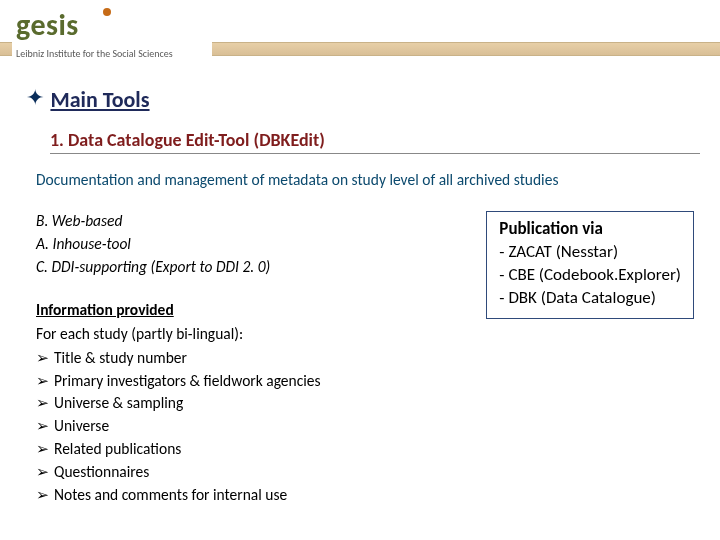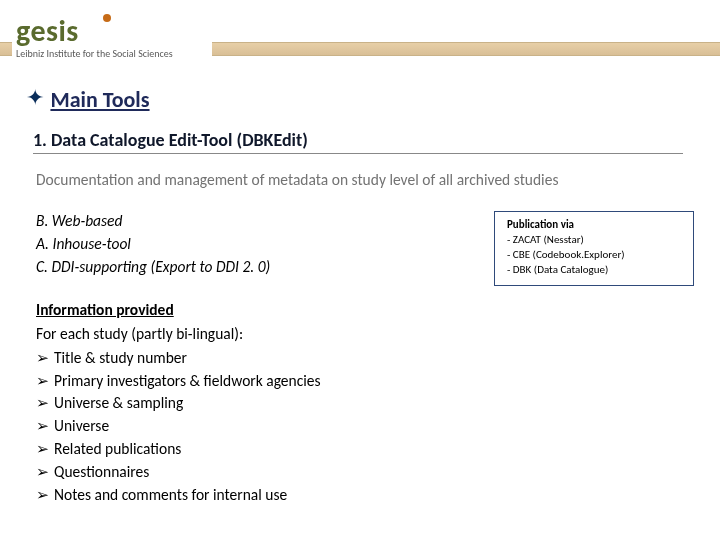--- a/index.html
+++ b/index.html
@@ -12,21 +12,21 @@
     overflow: hidden;
   }
   .header-bar {
     position: relative;
     height: 68px;
     background: #fff;
   }
   .logo {
     position: absolute;
     left: 16px;
-    top: 12px;
+    top: 6px;
   }
   .logo-word {
     font-size: 30px;
     font-weight: 700;
     color: #5a6b2e;
     letter-spacing: 0.5px;
   }
   .logo-dot {
     position: absolute;
     top: 2px;
@@ -77,31 +77,31 @@
   }
   .main-title {
     color: #1f2a5a;
     font-size: 22px;
     font-weight: 700;
     text-decoration: underline;
   }
   .subtitle {
     font-size: 18px;
     font-weight: 700;
-    color: #0f172a;
-    margin: 0 0 4px 7px;
+    color: #7f1d1d;
+    margin: 0 0 4px 24px;
     padding-bottom: 2px;
     border-bottom: 1px solid #888;
     display: inline-block;
     width: 650px;
   }
   .desc {
     margin: 12px 0 0 10px;
     font-size: 15.5px;
-    color: #737373;
+    color: #0c4a6e;
   }
   .cols {
     display: flex;
     margin-top: 22px;
     margin-left: 10px;
     gap: 24px;
     align-items: flex-start;
   }
   .left {
     flex: 1;
@@ -114,21 +114,21 @@
     font-weight: 700;
     text-decoration: underline;
     margin-bottom: 3px;
   }
   .info-sub { margin-bottom: 3px; }
   .bullets div { margin-bottom: 2px; }
   .bullets .arrow { display:inline-block; width:18px; }
   .right-box {
     border: 1px solid #2f4a7a;
     padding: 6px 12px 8px 12px;
-    font-size: 11px;
+    font-size: 17px;
     line-height: 1.35;
     min-width: 200px;
   }
   .right-box .hd { font-weight: 700; }
 </style>
 </head>
 <body>
 
 <div class="header-bar">
   <div class="stripe"></div>

